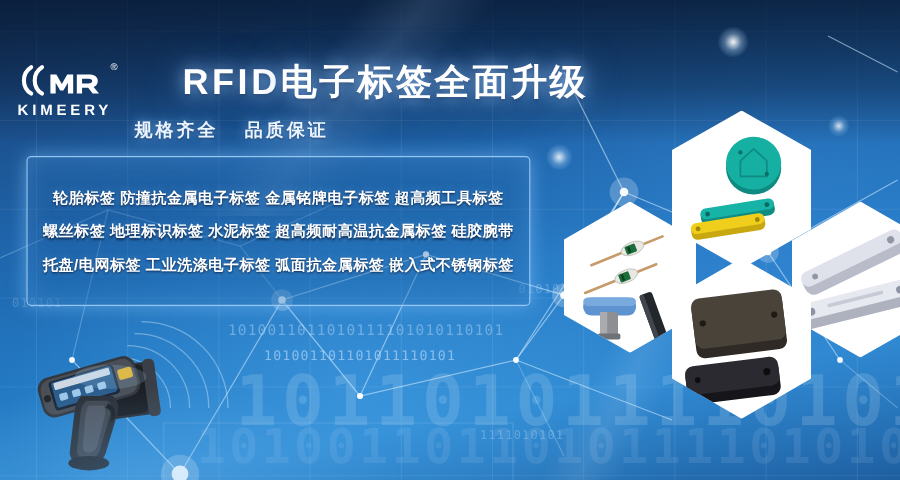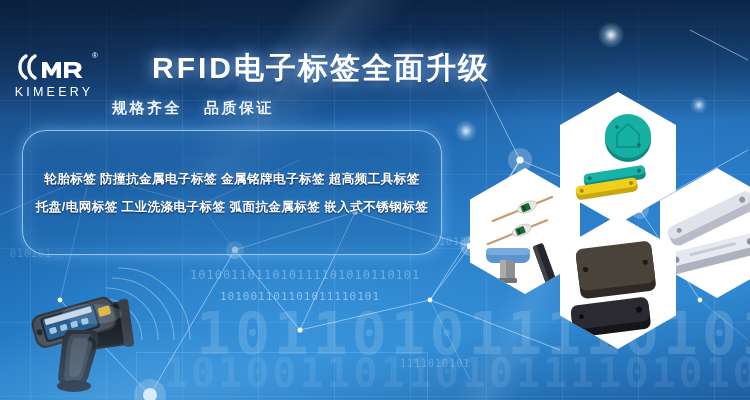--- a/index.html
+++ b/index.html
@@ -45,41 +45,41 @@
   
   .bin{position:absolute;color:rgba(210,232,255,.55);font-family:"DejaVu Sans Mono","Liberation Mono",monospace;letter-spacing:1px;white-space:nowrap;}
   .bin-big{color:rgba(225,240,255,.16);font-size:58px;font-weight:700;letter-spacing:4px;}
   .bin-xl{color:rgba(225,240,255,.10);font-size:40px;font-weight:700;letter-spacing:3px;}
 
   
   #logo{position:absolute;left:12px;top:52px;width:84px;text-align:center;}
   .logo-mark{position:relative;height:30px;}
   .logo-mark svg{display:block;}
   .logo-reg{position:absolute;right:-2px;top:-1px;color:#fff;font-size:8px;}
-  .logo-word{color:#fff;font-size:12.5px;letter-spacing:3.2px;font-weight:400;margin-top:3px;}
+  .logo-word{color:#fff;font-size:12.5px;letter-spacing:3.2px;font-weight:700;margin-top:3px;}
 
   
   #headline{
     position:absolute;left:104px;top:48px;
     color:#ffffff;font-size:30px;font-weight:700;letter-spacing:2px;
     text-shadow:0 0 14px rgba(150,200,255,.85),0 0 30px rgba(110,175,245,.6),0 2px 3px rgba(0,20,50,.5);
     margin-left:48px;
   }
   #headline .lat{letter-spacing:3px;}
   #subline{
     position:absolute;left:112px;top:99px;
     color:#eaf4ff;font-size:15px;font-weight:700;letter-spacing:2.5px;
     text-shadow:0 0 10px rgba(130,190,250,.8),0 1px 2px rgba(0,15,40,.6);
   }
   #subline .gap{display:inline-block;width:22px;}
 
   
   #list-panel{
     position:absolute;left:22px;top:130px;width:420px;height:125px;
-    border-radius:24px;
+    border-radius:4px;
     border:1.4px solid rgba(168,214,255,.85);
     background:linear-gradient(180deg,rgba(36,104,170,.48) 0%,rgba(30,92,158,.30) 45%,rgba(35,110,180,.42) 100%);
     box-shadow:0 0 14px rgba(130,195,255,.55),inset 0 0 22px rgba(120,185,250,.22);
     display:flex;flex-direction:column;justify-content:center;
     padding:0 6px;box-sizing:border-box;
   }
   .list-row{
     text-align:center;color:#ffffff;font-size:12.6px;font-weight:700;
     letter-spacing:.4px;line-height:28px;white-space:nowrap;
     text-shadow:0 1px 2px rgba(0,20,50,.85),0 0 6px rgba(90,160,230,.5);
@@ -189,20 +189,21 @@
   <div id="headline">
     <span class="lat">RFID</span><span>电子标签全面升级</span>
   </div>
 
   <div id="subline">
     <span>规格齐全</span><span class="gap"></span><span>品质保证</span>
   </div>
 
   <div id="list-panel">
     <div class="list-row">轮胎标签  防撞抗金属电子标签  金属铭牌电子标签 超高频工具标签</div>
+    <div class="list-row">螺丝标签 地理标识标签 水泥标签 超高频耐高温抗金属标签 硅胶腕带</div>
     <div class="list-row">托盘/电网标签 工业洗涤电子标签 弧面抗金属标签 嵌入式不锈钢标签</div>
   </div>
 
   <div class="hex" style="left:470px;top:168px;width:110px;height:126px;">
     <div class="hex-inner">
       <svg width="110" height="126" viewBox="0 0 110 126">
 
         <g transform="rotate(-22 55 42)">
           <rect x="20" y="39" width="66" height="2.2" fill="#c69a6a" rx="1"></rect>
           <ellipse cx="58" cy="40" rx="10" ry="5.2" fill="#e9e7e2" stroke="#b9b6b0" stroke-width=".6"></ellipse>

